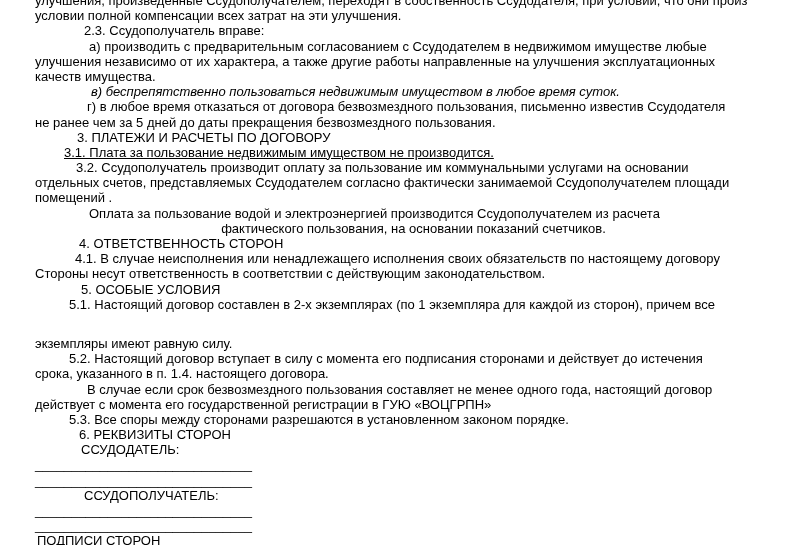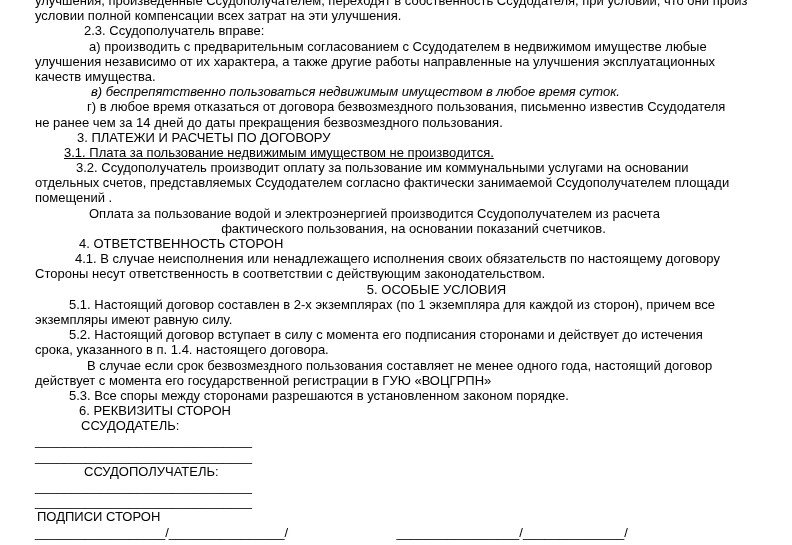--- a/index.html
+++ b/index.html
@@ -36,34 +36,34 @@
 <div class="doc">
   <div>
       <div class="line" style="padding-left: 0px;">улучшения, произведенные Ссудополучателем, переходят в собственность Ссудодателя, при условии, что они произ</div>
       <div class="line" style="padding-left: 0px;">условии полной компенсации всех затрат на эти улучшения.</div>
       <div class="line" style="padding-left: 49px;">2.3. Ссудополучатель вправе:</div>
       <div class="line" style="padding-left: 54px;">а) производить с предварительным согласованием с Ссудодателем в недвижимом имуществе любые</div>
       <div class="line" style="padding-left: 0px;">улучшения независимо от их характера, а также другие работы направленные на улучшения эксплуатационных</div>
       <div class="line" style="padding-left: 0px;">качеств имущества.</div>
       <div class="line" style="padding-left: 56px; font-style: italic;">в) беспрепятственно пользоваться недвижимым имуществом в любое время суток.</div>
       <div class="line" style="padding-left: 52px;">г) в любое время отказаться от договора безвозмездного пользования, письменно известив Ссудодателя</div>
-      <div class="line" style="padding-left: 0px;">не ранее чем за 14 дней до даты прекращения безвозмездного пользования.</div>
+      <div class="line" style="padding-left: 0px;">не ранее чем за 5 дней до даты прекращения безвозмездного пользования.</div>
       <div class="line" style="padding-left: 42px;">3. ПЛАТЕЖИ И РАСЧЕТЫ ПО ДОГОВОРУ</div>
       <div class="line" style="padding-left: 29px; text-decoration: underline;">3.1. Плата за пользование недвижимым имуществом не производится.</div>
       <div class="line" style="padding-left: 41px;">3.2. Ссудополучатель производит оплату за пользование им коммунальными услугами на основании</div>
       <div class="line" style="padding-left: 0px;">отдельных счетов, представляемых Ссудодателем согласно фактически занимаемой Ссудополучателем площади</div>
       <div class="line" style="padding-left: 0px;">помещений .</div>
       <div class="line" style="padding-left: 54px;">Оплата за пользование водой и электроэнергией производится Ссудополучателем из расчета</div>
       <div class="line" style="padding-left: 0px; text-align: center;">фактического пользования, на основании показаний счетчиков.</div>
       <div class="line" style="padding-left: 44px;">4. ОТВЕТСТВЕННОСТЬ СТОРОН</div>
       <div class="line" style="padding-left: 40px;">4.1. В случае неисполнения или ненадлежащего исполнения своих обязательств по настоящему договору</div>
       <div class="line" style="padding-left: 0px;">Стороны несут ответственность в соответствии с действующим законодательством.</div>
-      <div class="line" style="padding-left: 46px; text-align: center;">5. ОСОБЫЕ УСЛОВИЯ</div>
+      <div class="line" style="padding-left: 46px;">5. ОСОБЫЕ УСЛОВИЯ</div>
       <div class="line" style="padding-left: 34px;">5.1. Настоящий договор составлен в 2-х экземплярах (по 1 экземпляра для каждой из сторон), причем все</div>
-      <div class="line" style="padding-left: 0px;">экземпляры имеют равную силу.</div>
+      <div class="line" style="padding-left: 0px; margin-top: 24px;">экземпляры имеют равную силу.</div>
       <div class="line" style="padding-left: 34px;">5.2. Настоящий договор вступает в силу с момента его подписания сторонами и действует до истечения</div>
       <div class="line" style="padding-left: 0px;">срока, указанного в п. 1.4. настоящего договора.</div>
       <div class="line" style="padding-left: 52px;">В случае если срок безвозмездного пользования составляет не менее одного года, настоящий договор</div>
       <div class="line" style="padding-left: 0px;">действует с момента его государственной регистрации в ГУЮ «ВОЦГРПН»</div>
       <div class="line" style="padding-left: 34px;">5.3. Все споры между сторонами разрешаются в установленном законом порядке.</div>
       <div class="line" style="padding-left: 44px;">6. РЕКВИЗИТЫ СТОРОН</div>
       <div class="line" style="padding-left: 46px;">ССУДОДАТЕЛЬ:</div>
       <div class="line" style="padding-left: 0px;">______________________________</div>
       <div class="line" style="padding-left: 0px;">______________________________</div>
       <div class="line" style="padding-left: 49px;">ССУДОПОЛУЧАТЕЛЬ:</div>

